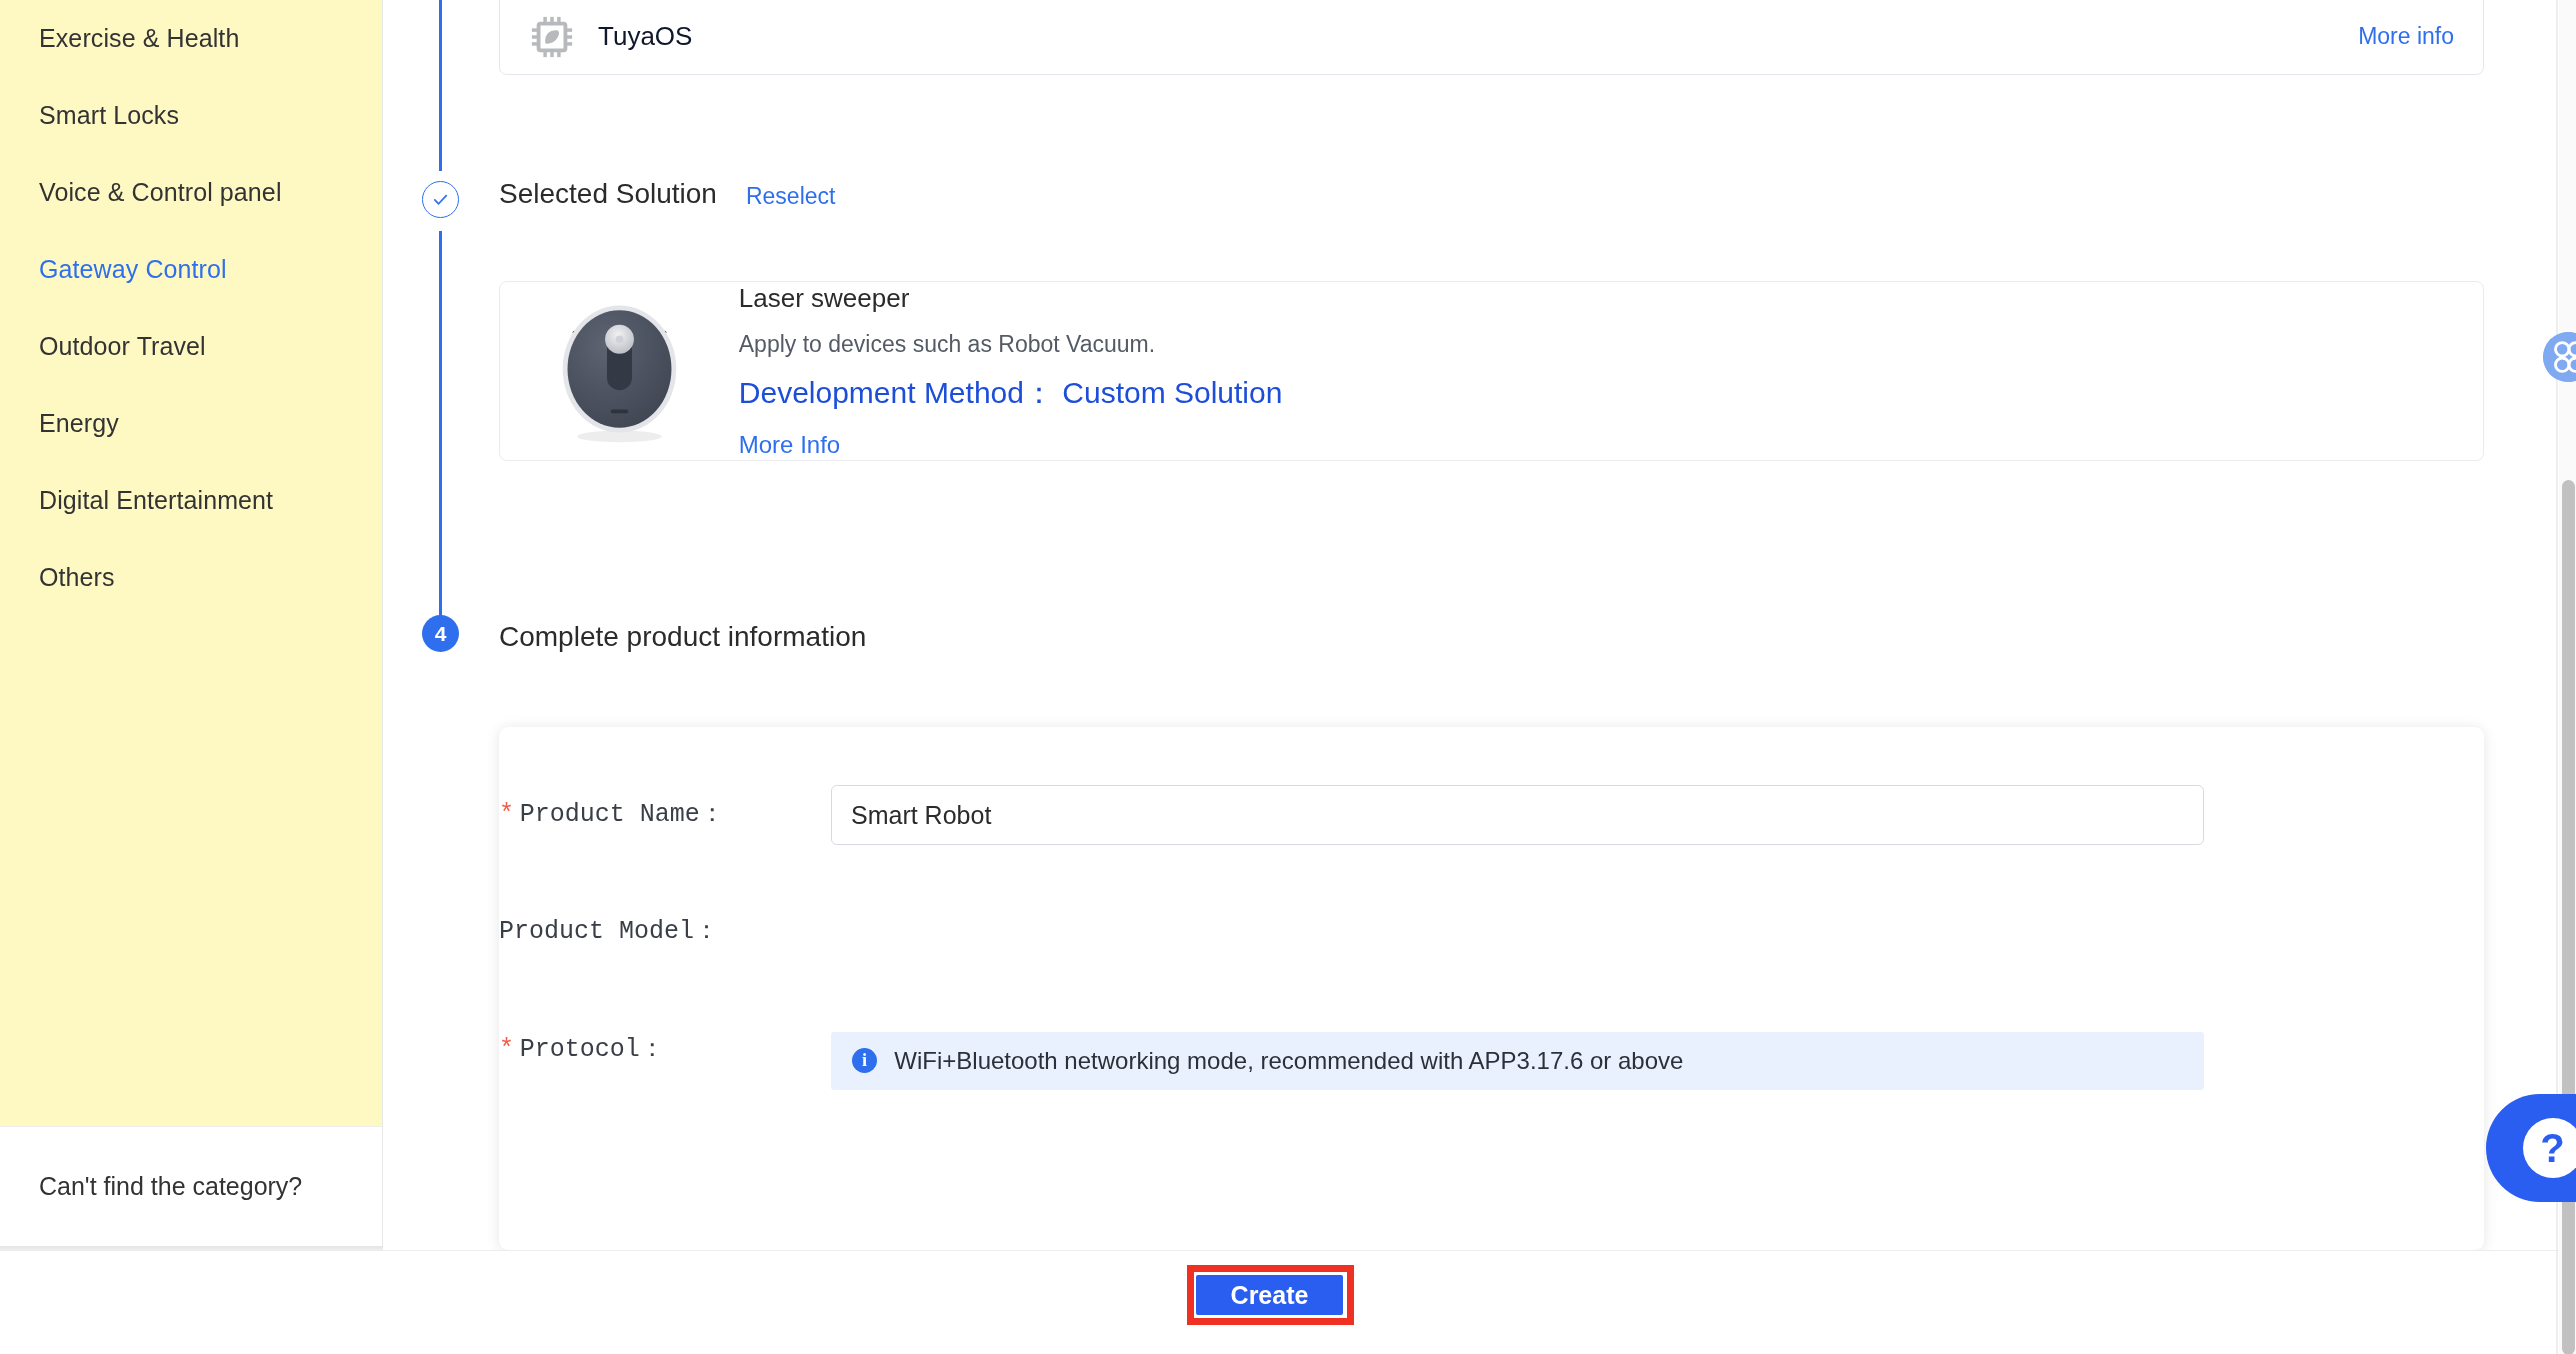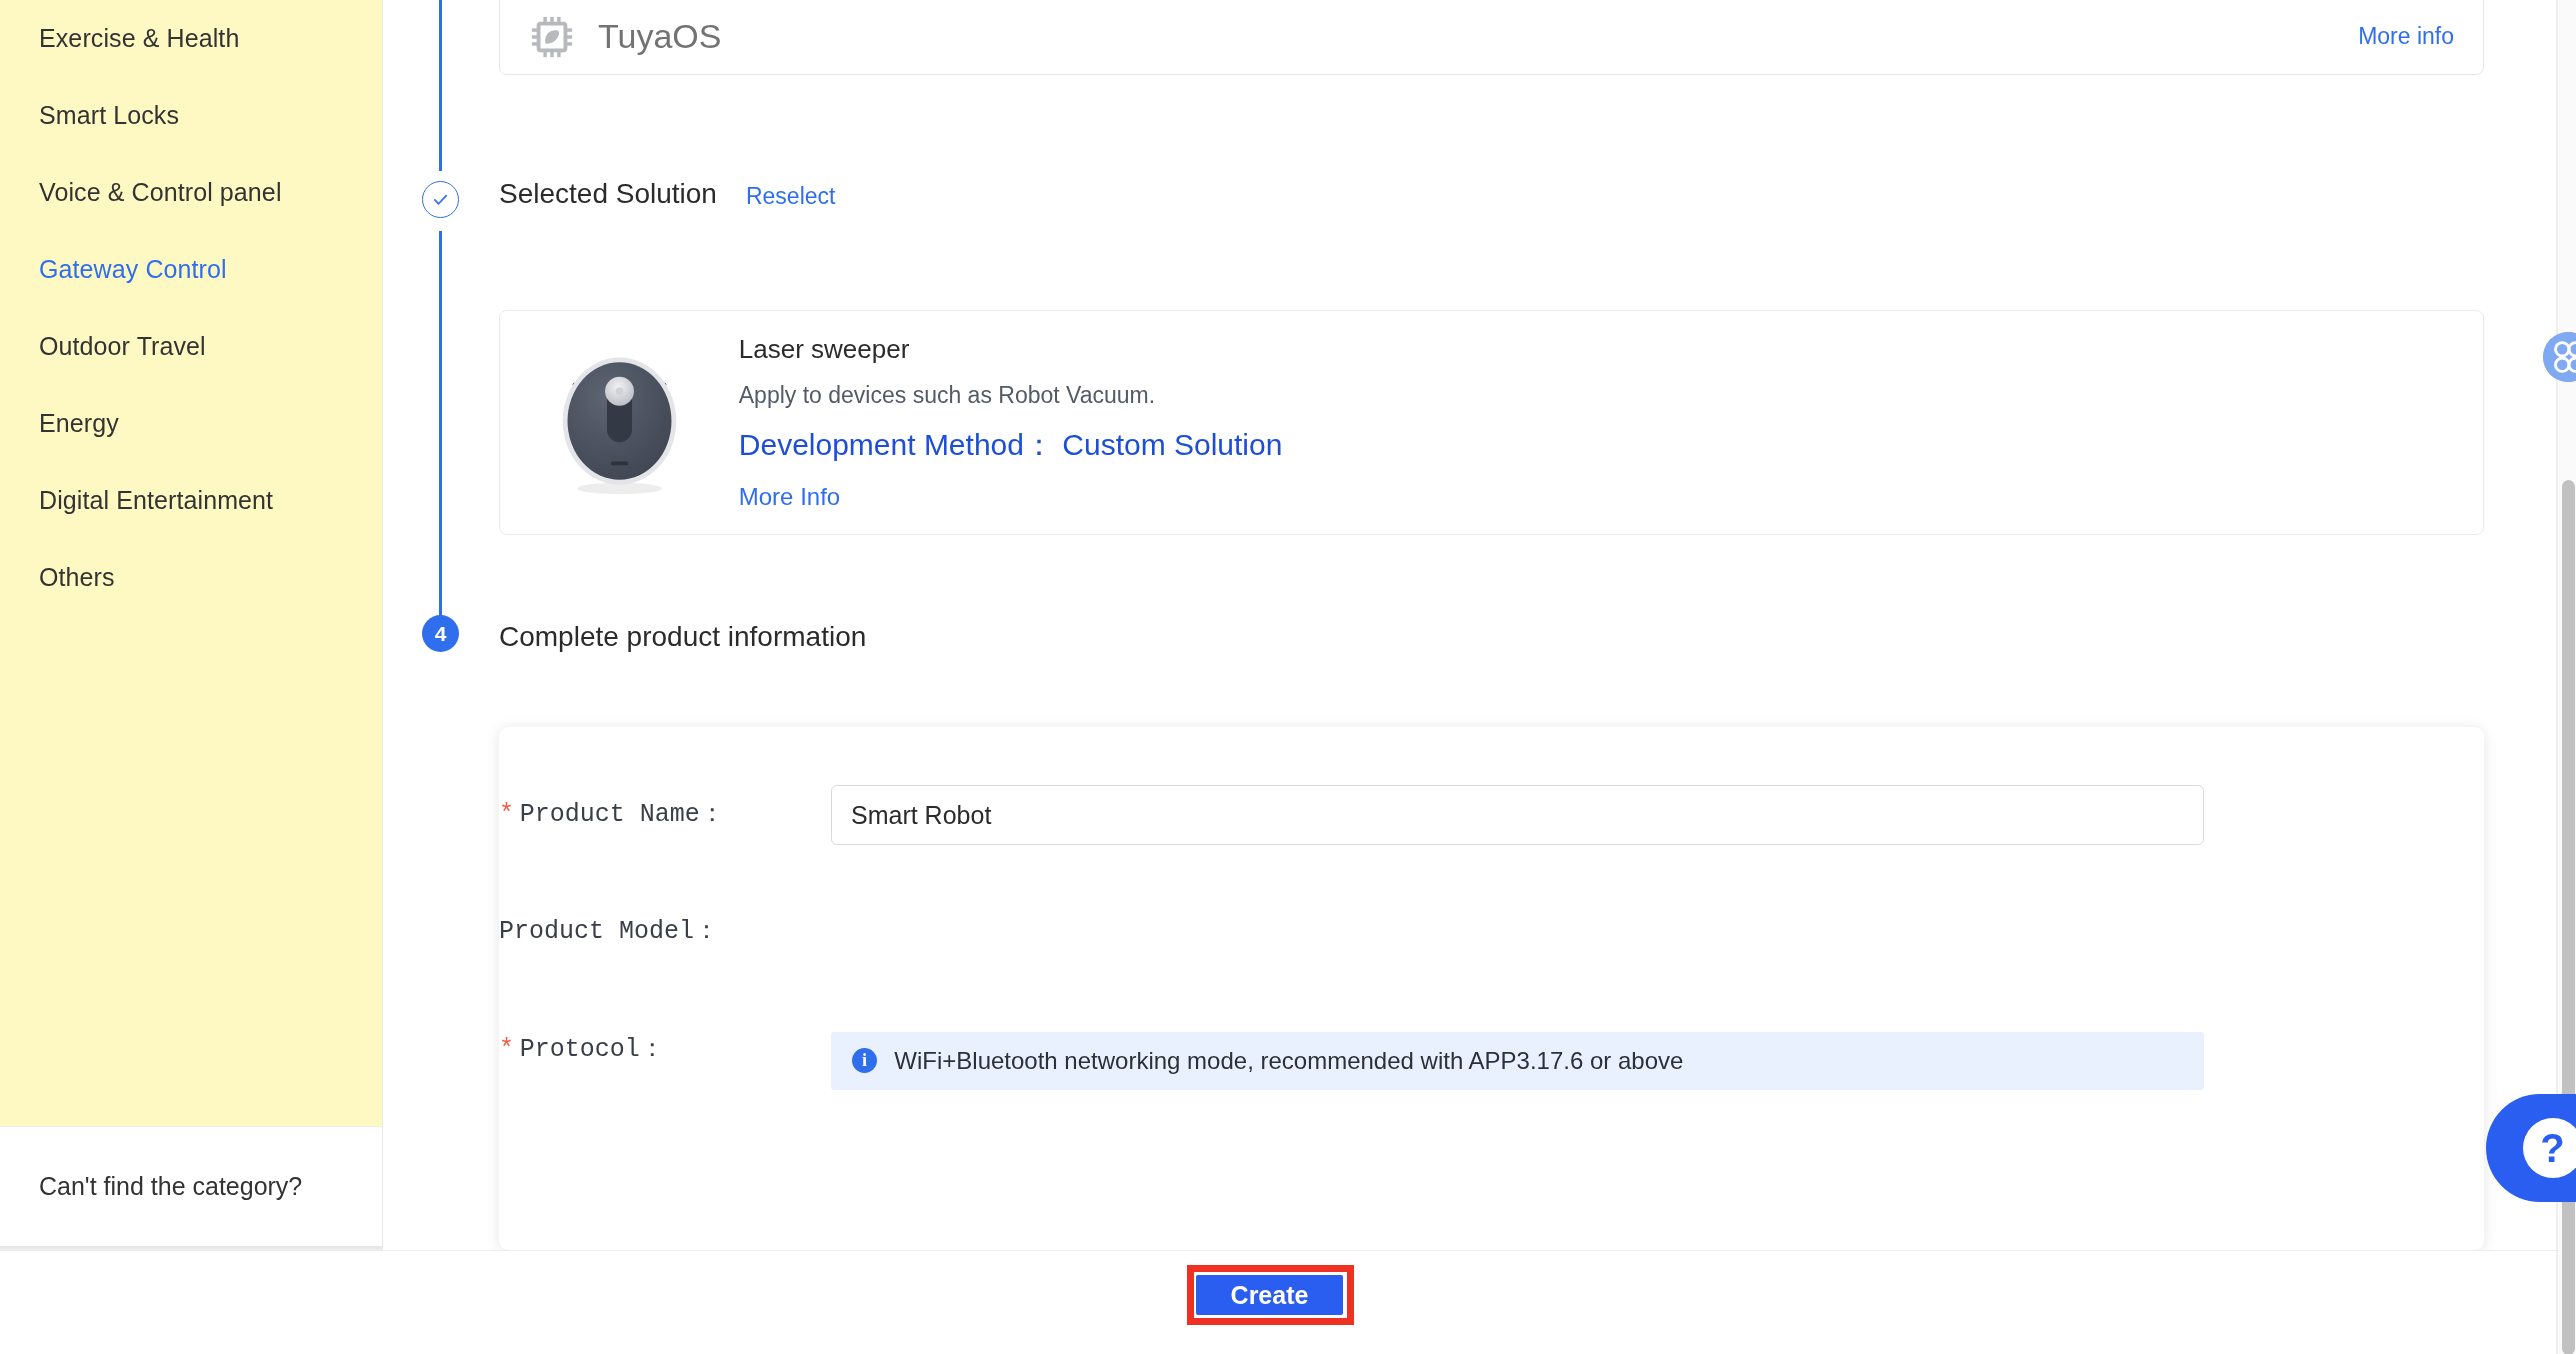--- a/index.html
+++ b/index.html
@@ -59,37 +59,37 @@
   
   .content { position: absolute; left: 499px; top: 0; width: 1985px; }
 
   .os-card {
     position: absolute; left: 0; top: -58px; width: 1985px; height: 133px;
     background: #ffffff; border: 1px solid #e4e7ed; border-radius: 7.7px;
     display: flex; align-items: center; padding: 0 29px;
   }
   .os-card-left { display: flex; align-items: center; gap: 23px; margin-top: 56px; }
   .chip-icon { width: 46px; height: 46px; }
-  .os-name { font-size: 34px; color: #737373; }
+  .os-name { font-size: 26px; color: #0f172a; }
   .os-more {
     margin-left: auto; margin-top: 56px;
     font-size: 23px; color: #2f6fed; cursor: pointer;
   }
 
   .section-head {
     position: absolute; left: 0; top: 178px;
     display: flex; align-items: flex-end; gap: 29px;
   }
   .section-title { font-size: 28px; color: #2b2b2b; }
   .section-link { font-size: 23px; color: #2f6fed; cursor: pointer; }
 
   .solution-card {
-    position: absolute; left: 0; top: 281px; width: 1985px; height: 225px;
+    position: absolute; left: 0; top: 281px; width: 1985px; height: 180px;
     background: #ffffff; border: 1px solid #e9ebef; border-radius: 7.7px;
-    display: flex; align-items: center; margin-top: 29px;
+    display: flex; align-items: center;
   }
   .robot-wrap { width: 208px; display: flex; justify-content: center; align-items: center; margin-left: 15.4px; }
   .sol-info { margin-left: 15.4px; }
   .sol-title { font-size: 26px; color: #2b2b2b; margin-bottom: 17.3px; }
   .sol-desc { font-size: 23px; color: #555b66; margin-bottom: 15.4px; }
   .sol-method { font-size: 30px; color: #1d4ed8; margin-bottom: 17.3px; }
   .sol-more { font-size: 24px; color: #2f6fed; cursor: pointer; }
 
   .step4-title { position: absolute; left: 0; top: 621px; font-size: 28px; color: #2b2b2b; }
 

